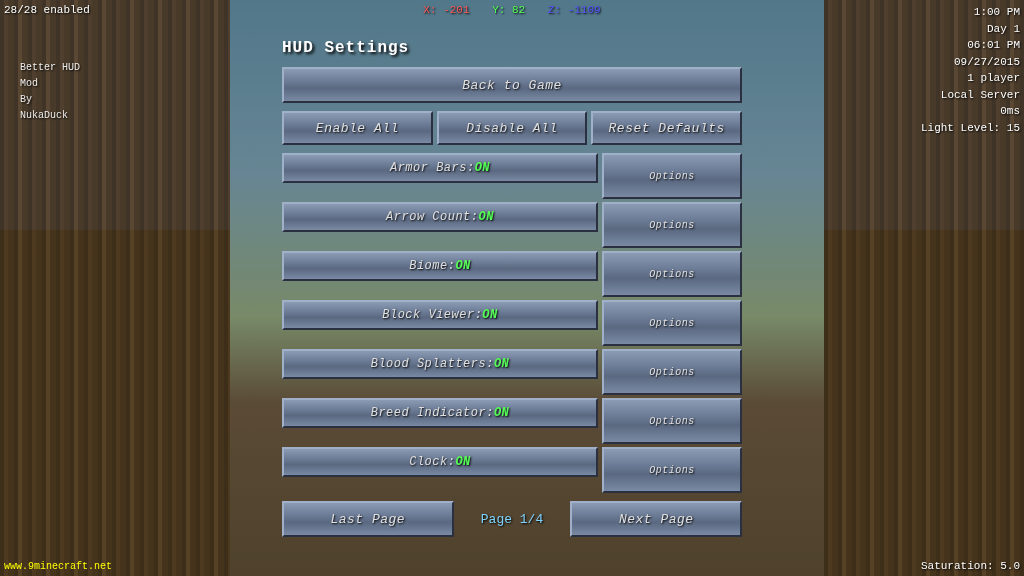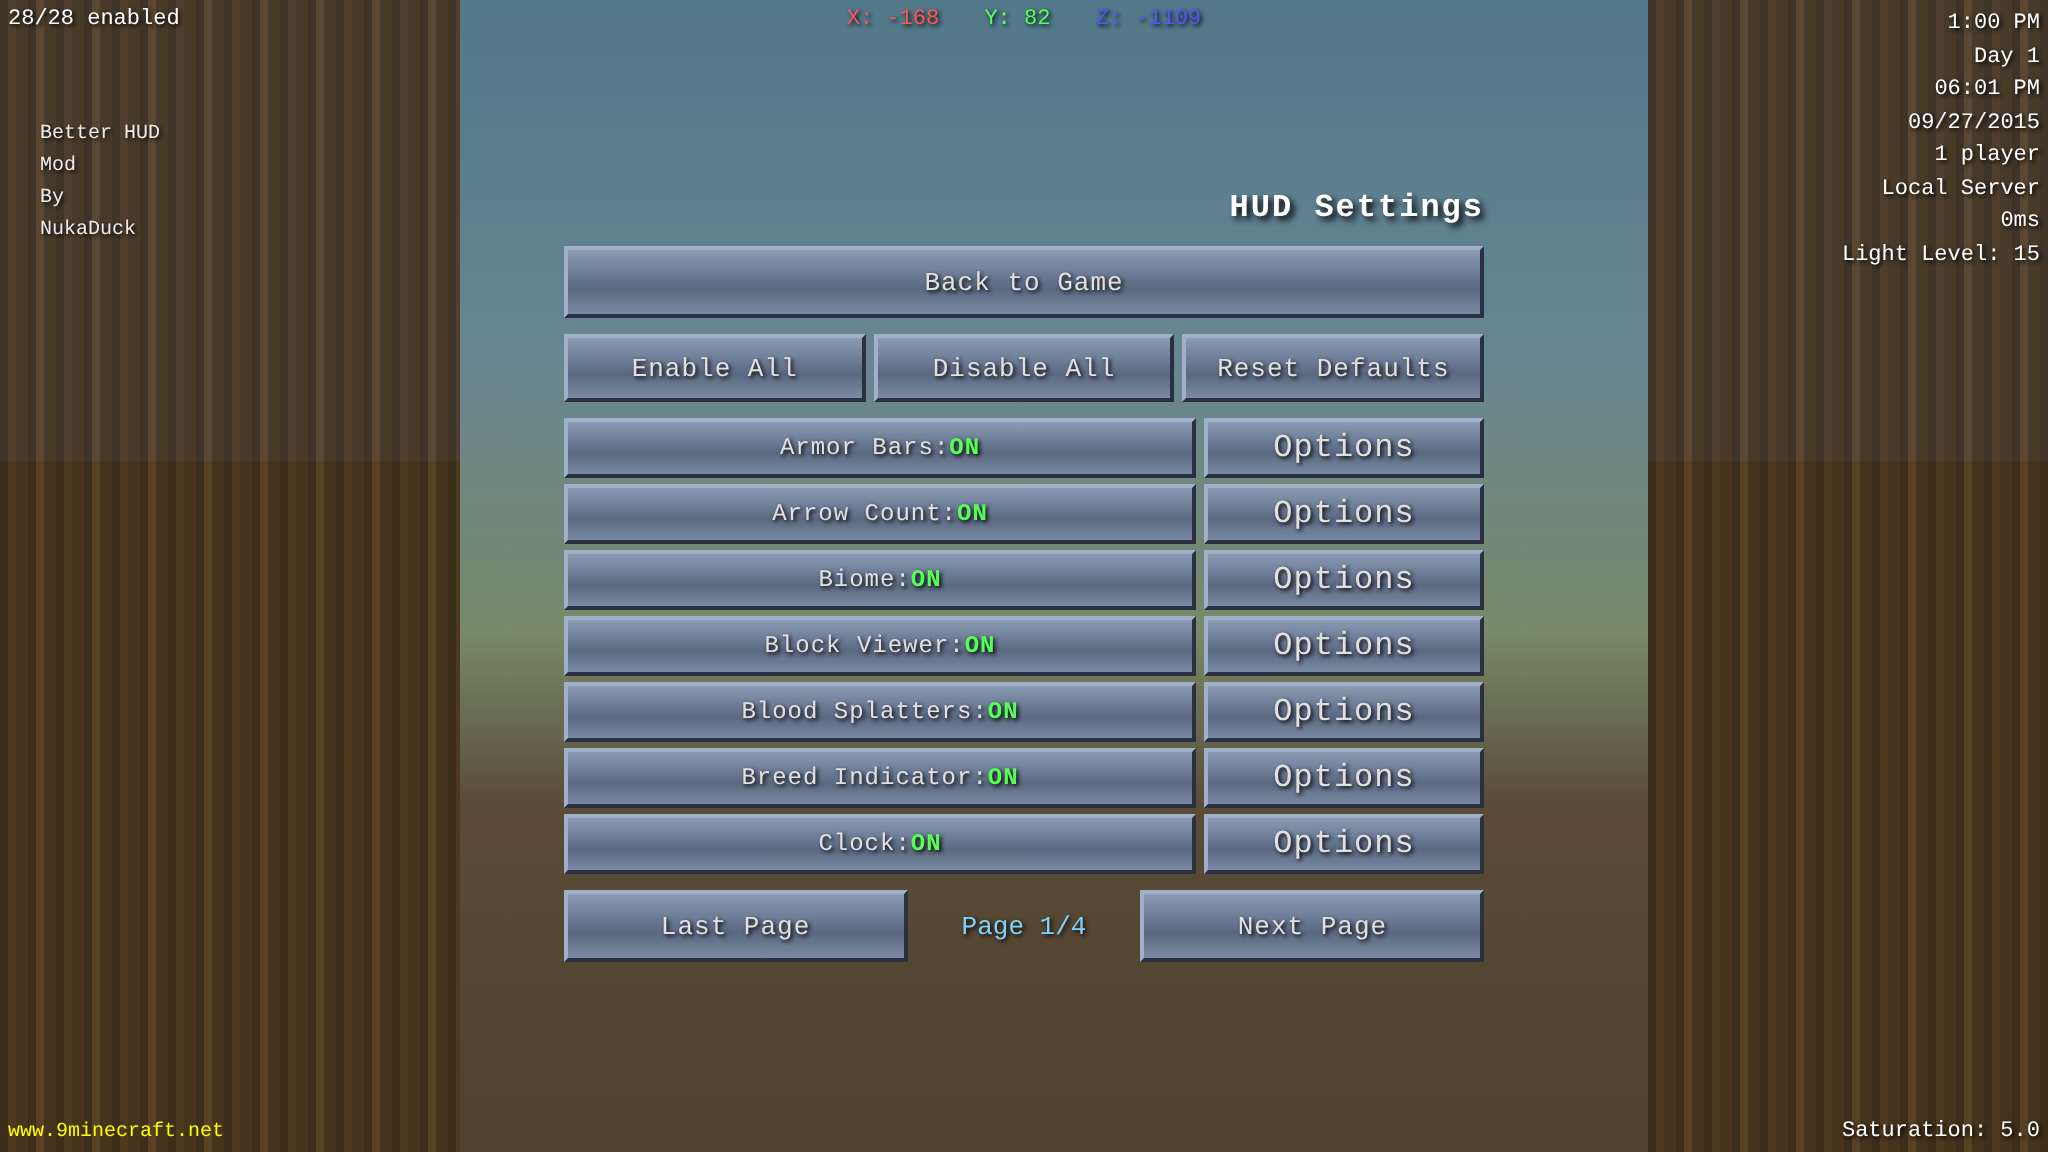--- a/index.html
+++ b/index.html
@@ -130,21 +130,21 @@
     .menu-panel {
       position: absolute;
       top: 50%;
       left: 50%;
       transform: translate(-50%, -50%);
       width: 460px;
       z-index: 20;
     }
 
     .menu-title {
-      text-align: right;
+      text-align: left;
       color: #fff;
       font-size: 16px;
       font-weight: bold;
       margin-bottom: 10px;
       text-shadow: 2px 2px 3px #000;
       letter-spacing: 1px;
     }
 
     .mc-button {
       display: flex;
@@ -155,20 +155,21 @@
       border-left: 2px solid #A0B0C8;
       border-bottom: 2px solid #2A3040;
       border-right: 2px solid #2A3040;
       color: #E0E0E0;
       font-family: 'Courier New', monospace;
       font-size: 13px;
       cursor: pointer;
       padding: 6px 6px;
       text-shadow: 1px 1px 2px #000;
       letter-spacing: 0.5px;
+      font-style: italic;
     }
 
     .mc-button .on-text {
       color: #55FF55;
       font-weight: bold;
     }
 
     .back-btn {
       width: 100%;
       margin-bottom: 8px;
@@ -199,22 +200,22 @@
     }
 
     .setting-name-btn {
       flex: 1;
       height: 30px;
       font-size: 12px;
     }
 
     .setting-options-btn {
       width: 140px;
-      height: 30px;
-      font-size: 16px;
+      height: 46px;
+      font-size: 10px;
     }
 
     .pagination-row {
       display: flex;
       gap: 4px;
       margin-top: 4px;
       align-items: center;
     }
 
     .page-btn {
@@ -273,21 +274,21 @@
 
 <div class="mod-label">
   <div>Better HUD</div>
   <div>Mod</div>
   <div>By</div>
   <div>NukaDuck</div>
 </div>
 
 <div class="hud-top-center">
   <span class="x-coord">
-    X: <span>-168</span>
+    X: <span>-201</span>
   </span>
   <span class="coord-separator">&nbsp;</span>
   <span class="y-coord">
     Y: <span>82</span>
   </span>
   <span class="coord-separator">&nbsp;</span>
   <span class="z-coord">
     Z: <span>-1109</span>
   </span>
 </div>

